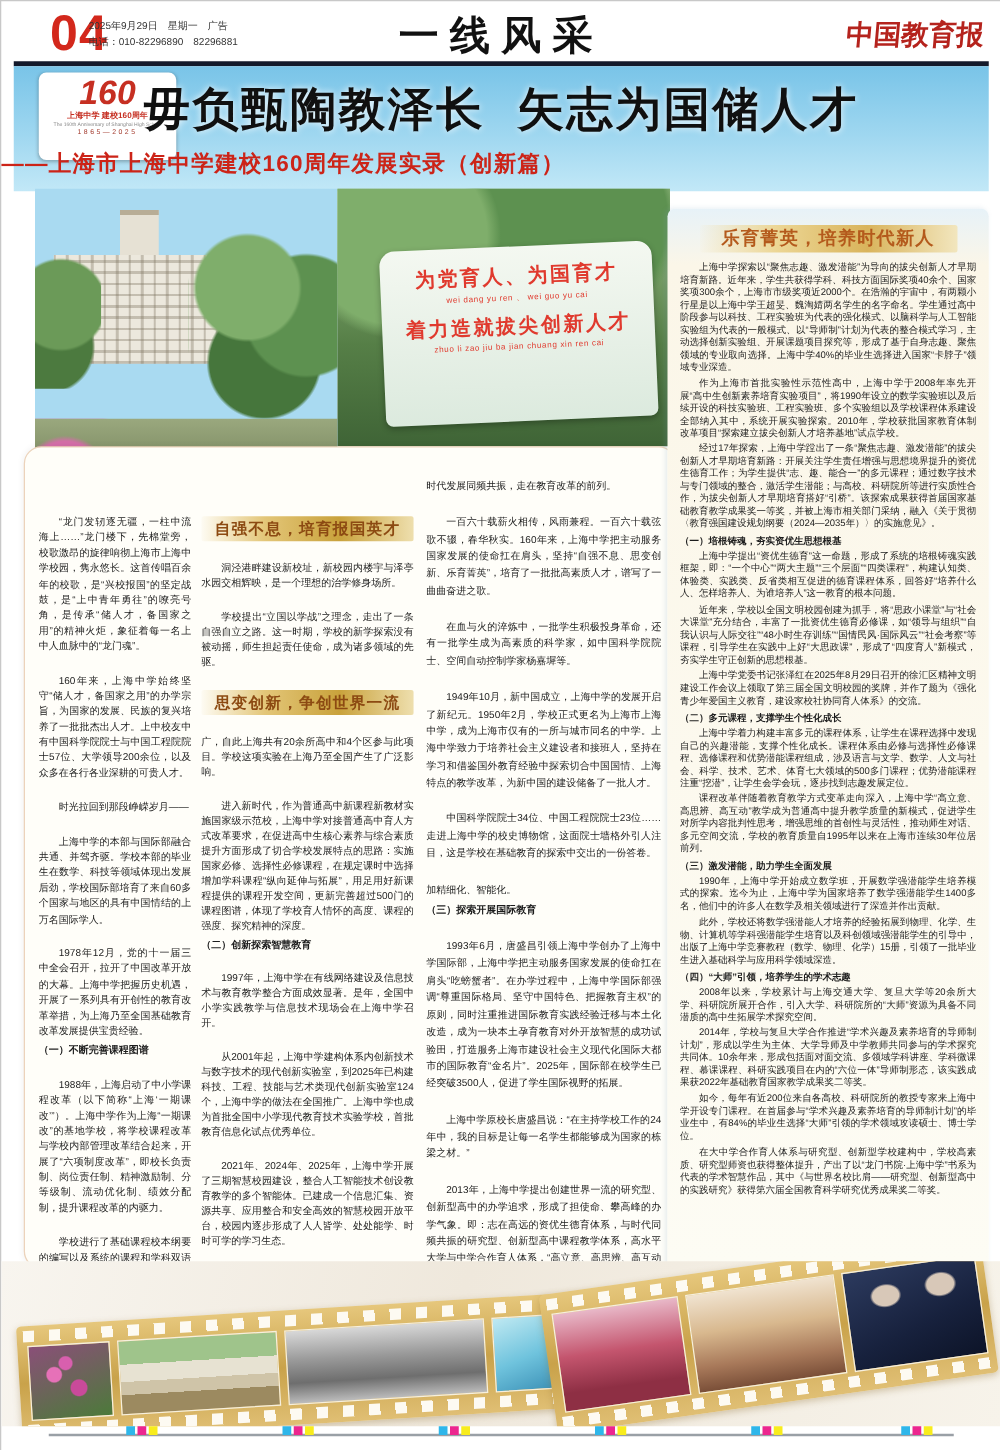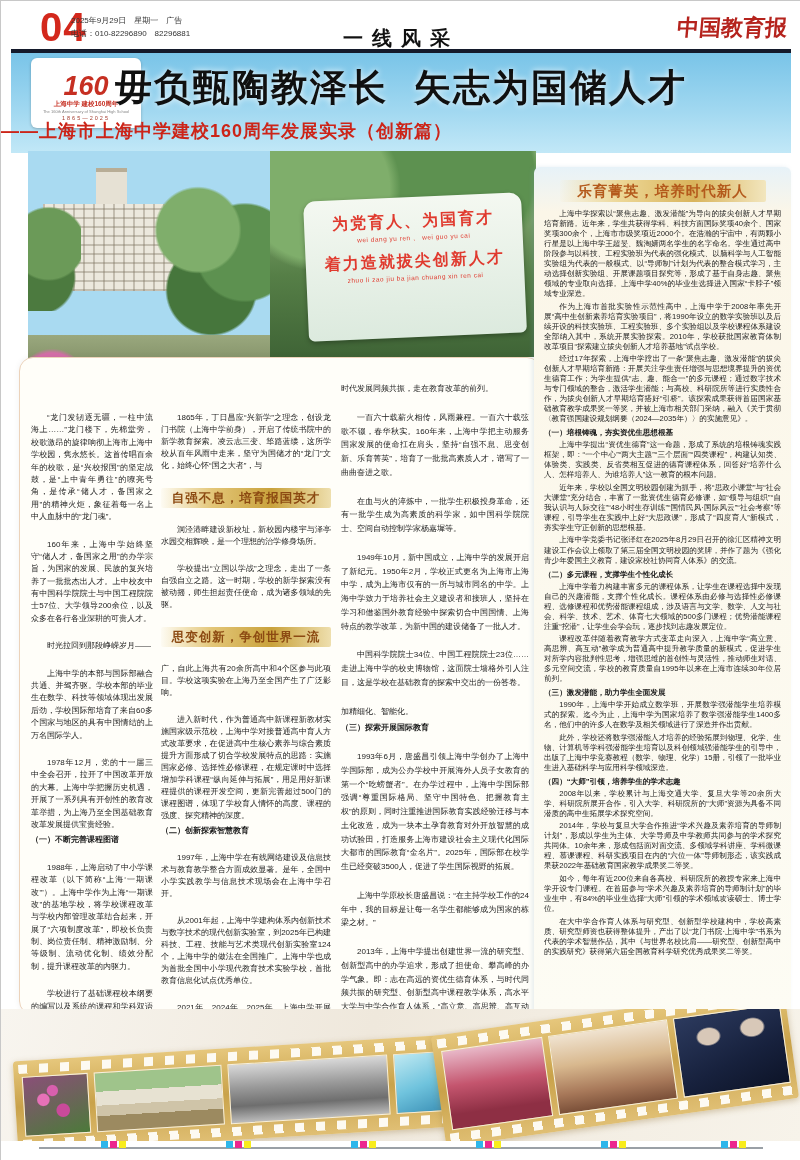--- a/index.html
+++ b/index.html
@@ -1,25 +1,25 @@
 <!DOCTYPE html>
 <html><head>
 <meta charset="utf-8">
 <style>
   html,body{margin:0;padding:0;background:#d8d8d8;font-family:"Liberation Sans",sans-serif;}
   .page{position:relative;width:800px;height:1160px;margin:0 auto;background:#ffffff;overflow:hidden;border:1px solid #c8c8c8;}
   
   .pagenum{position:absolute;left:16px;top:4px;font-size:40px;font-weight:900;color:#d3281c;letter-spacing:1px;margin-left:23px;}
   .dateblock{position:absolute;left:70px;top:14px;font-size:8px;line-height:1.6;color:#333;}
-  .section-title{position:absolute;left:50%;transform:translateX(-50%);top:24px;font-size:20px;font-weight:900;color:#111;letter-spacing:9px;}
+  .section-title{position:absolute;left:50%;transform:translateX(-50%);top:6px;font-size:32px;font-weight:900;color:#111;letter-spacing:9px;}
   .masthead{position:absolute;right:14px;top:12px;font-size:22px;font-weight:700;color:#b5231d;font-family:"DejaVu Serif","Liberation Serif",serif;transform:skewX(-5deg);}
   .header-rule{position:absolute;left:10px;right:10px;top:48px;height:4px;background:#141a2b;}
   
   .sky{position:absolute;left:10px;top:52px;width:780px;height:100px;background:linear-gradient(180deg,#79c4e8,#9fd7f0 55%,#c2e8f7);}
-  .logo-card{position:absolute;left:30px;top:57px;width:110px;height:70px;background:#fff;border-radius:6px;box-shadow:0 1px 3px rgba(0,0,0,.25);text-align:center;padding-top:14px;box-sizing:border-box;}
+  .logo-card{position:absolute;left:30px;top:57px;width:110px;height:70px;background:#fff;border-radius:6px;box-shadow:0 1px 3px rgba(0,0,0,.25);text-align:center;padding-top:2px;box-sizing:border-box;}
   .logo-160{font-size:27px;font-weight:900;color:#c62f22;font-style:italic;line-height:1.05;}
   .logo-cn{font-size:6.5px;color:#c62f22;font-weight:bold;}
   .logo-en{font-size:4.5px;color:#888;transform:scale(.9);}
   .logo-years{font-size:5.5px;color:#a33b2e;letter-spacing:2px;margin-top:1px;}
   .main-title{position:absolute;left:0;right:0;top:62px;text-align:center;font-size:37px;font-weight:900;color:#101010;letter-spacing:2px;text-shadow:0 0 6px rgba(255,255,255,.9);}
   .main-title .gap{display:inline-block;width:26px;}
   .subtitle{position:absolute;left:0;right:260px;top:118px;text-align:left;font-size:18px;font-weight:bold;color:#cc2418;letter-spacing:1px;}
   .photo-left{position:absolute;left:27px;top:150px;width:242px;height:242px;background:#a9daf1;overflow:hidden;}
   .pl-bldg{position:absolute;left:6%;top:22%;width:58%;height:36%;background:#ece8dd;background-image:repeating-linear-gradient(90deg,rgba(120,110,90,.35) 0 2px,transparent 2px 10px),repeating-linear-gradient(0deg,rgba(120,110,90,.35) 0 2px,transparent 2px 9px);}
   .pl-tower{position:absolute;left:28%;top:7%;width:13%;height:16%;background:#e6e1d4;border-top:4px solid #b8ad96;}
@@ -116,21 +116,20 @@
     <p>160年来，上海中学始终坚守“储人才，备国家之用”的办学宗旨，为国家的发展、民族的复兴培养了一批批杰出人才。上中校友中有中国科学院院士与中国工程院院士57位、大学领导200余位，以及众多在各行各业深耕的可贵人才。</p>
     <p>时光拉回到那段峥嵘岁月——</p>
     <p>上海中学的本部与国际部融合共通、并驾齐驱。学校本部的毕业生在数学、科技等领域体现出发展后劲，学校国际部培育了来自60多个国家与地区的具有中国情结的上万名国际学人。</p>
     <p>1978年12月，党的十一届三中全会召开，拉开了中国改革开放的大幕。上海中学把握历史机遇，开展了一系列具有开创性的教育改革举措，为上海乃至全国基础教育改革发展提供宝贵经验。</p>
     <p class="subhead">（一）不断完善课程图谱</p>
     <p>1988年，上海启动了中小学课程改革（以下简称“上海‘一期课改’”）。上海中学作为上海“一期课改”的基地学校，将学校课程改革与学校内部管理改革结合起来，开展了“六项制度改革”，即校长负责制、岗位责任制、精神激励制、分等级制、流动优化制、绩效分配制，提升课程改革的内驱力。</p>
     <p>学校进行了基础课程校本纲要的编写以及系统的课程和学科双语教学探索。上海市教育部门充分肯定了上海中学的课程改革与创新人才早期培育相结合的创造性实践成果，为此专门发文推广。</p>
   </div>
 
   <div class="bodycol col2">
-    <p>1865年，丁日昌应“兴新学”之理念，创设龙门书院（上海中学前身），开启了传统书院中的新学教育探索。凌云志三变、筚路蓝缕，这所学校从百年风雨中走来，坚守为国储才的“龙门”文化，始终心怀“国之大者”，与</p>
     <div class="gold-banner">自强不息，培育报国英才</div>
     <p>洞泾港畔建设新校址，新校园内楼宇与泽亭水园交相辉映，是一个理想的治学修身场所。</p>
     <p>学校提出“立国以学战”之理念，走出了一条自强自立之路。这一时期，学校的新学探索没有被动摇，师生担起责任使命，成为诸多领域的先驱。</p>
     <div class="gold-banner">思变创新，争创世界一流</div>
     <p class="noindent">广，自此上海共有20余所高中和4个区参与此项目。学校这项实验在上海乃至全国产生了广泛影响。</p>
     <p>进入新时代，作为普通高中新课程新教材实施国家级示范校，上海中学对接普通高中育人方式改革要求，在促进高中生核心素养与综合素质提升方面形成了切合学校发展特点的思路：实施国家必修、选择性必修课程，在规定课时中选择增加学科课程“纵向延伸与拓展”，用足用好新课程提供的课程开发空间，更新完善超过500门的课程图谱，体现了学校育人情怀的高度、课程的强度、探究精神的深度。</p>
     <p class="subhead">（二）创新探索智慧教育</p>
     <p>1997年，上海中学在有线网络建设及信息技术与教育教学整合方面成效显著。是年，全国中小学实践教学与信息技术现场会在上海中学召开。</p>
     <p>从2001年起，上海中学建构体系内创新技术与数字技术的现代创新实验室，到2025年已构建科技、工程、技能与艺术类现代创新实验室124个，上海中学的做法在全国推广。上海中学也成为首批全国中小学现代教育技术实验学校，首批教育信息化试点优秀单位。</p>
     <p>2021年、2024年、2025年，上海中学开展了三期智慧校园建设，整合人工智能技术创设教育教学的多个智能体。已建成一个信息汇集、资源共享、应用整合和安全高效的智慧校园开放平台，校园内逐步形成了人人皆学、处处能学、时时可学的学习生态。</p>
@@ -138,21 +137,21 @@
   </div>
 
   <div class="bodycol col3">
     <p class="noindent">时代发展同频共振，走在教育改革的前列。</p>
     <p>一百六十载薪火相传，风雨兼程。一百六十载弦歌不辍，春华秋实。160年来，上海中学把主动服务国家发展的使命扛在肩头，坚持“自强不息、思变创新、乐育菁英”，培育了一批批高素质人才，谱写了一曲曲奋进之歌。</p>
     <p>在血与火的淬炼中，一批学生积极投身革命，还有一批学生成为高素质的科学家，如中国科学院院士、空间自动控制学家杨嘉墀等。</p>
     <p>1949年10月，新中国成立，上海中学的发展开启了新纪元。1950年2月，学校正式更名为上海市上海中学，成为上海市仅有的一所与城市同名的中学。上海中学致力于培养社会主义建设者和接班人，坚持在学习和借鉴国外教育经验中探索切合中国国情、上海特点的教学改革，为新中国的建设储备了一批人才。</p>
     <p>中国科学院院士34位、中国工程院院士23位……走进上海中学的校史博物馆，这面院士墙格外引人注目，这是学校在基础教育的探索中交出的一份答卷。</p>
     <p class="noindent">加精细化、智能化。</p>
     <p class="subhead">（三）探索开展国际教育</p>
-    <p>1993年6月，唐盛昌引领上海中学创办了上海中学国际部，成为公办学校中开展海外人员子女教育的第一个“吃螃蟹者”。在办学过程中，上海中学国际部强调“尊重国际格局、坚守中国特色、把握教育主权”的原则，同时注重推进国际教育实践经验迁移与本土化改造，成为一块本土孕育教育对外开放智慧的成功试验田，打造服务上海市建设社会主义现代化国际大都市的国际教育“金名片”。2025年，国际部在校学生已经突破3500人，促进了学生国际视野的拓展。</p>
+    <p>1993年6月，唐盛昌引领上海中学创办了上海中学国际部，上海中学把主动服务国家发展的使命扛在肩头“吃螃蟹者”。在办学过程中，上海中学国际部强调“尊重国际格局、坚守中国特色、把握教育主权”的原则，同时注重推进国际教育实践经验迁移与本土化改造，成为一块本土孕育教育对外开放智慧的成功试验田，打造服务上海市建设社会主义现代化国际大都市的国际教育“金名片”。2025年，国际部在校学生已经突破3500人，促进了学生国际视野的拓展。</p>
     <p>上海中学原校长唐盛昌说：“在主持学校工作的24年中，我的目标是让每一名学生都能够成为国家的栋梁之材。”</p>
     <p>2013年，上海中学提出创建世界一流的研究型、创新型高中的办学追求，形成了担使命、攀高峰的办学气象。即：志在高远的资优生德育体系，与时代同频共振的研究型、创新型高中课程教学体系，高水平大学与中学合作育人体系，“高立意、高思辨、高互动育才”的课程教学体系，社会主义现代化国际大都市的国际教育本土化实践体系，注重提升学生国际素养的科技教育体系，高素质专业化研究型教师成长体系，数字化转型视野下的学校育人方式变革系统。</p>
   </div>
 
   <div class="panel">
     <div class="panel-head">乐育菁英，培养时代新人</div>
     <div class="panel-body">
       <p>上海中学探索以“聚焦志趣、激发潜能”为导向的拔尖创新人才早期培育新路。近年来，学生共获得学科、科技方面国际奖项40余个、国家奖项300余个，上海市市级奖项近2000个。在浩瀚的宇宙中，有两颗小行星是以上海中学王超旻、魏淘婧两名学生的名字命名。学生通过高中阶段参与以科技、工程实验班为代表的强化模式、以脑科学与人工智能实验组为代表的一般模式、以“导师制”计划为代表的整合模式学习，主动选择创新实验组、开展课题项目探究等，形成了基于自身志趣、聚焦领域的专业取向选择。上海中学40%的毕业生选择进入国家“卡脖子”领域专业深造。</p>
       <p>作为上海市首批实验性示范性高中，上海中学于2008年率先开展“高中生创新素养培育实验项目”，将1990年设立的数学实验班以及后续开设的科技实验班、工程实验班、多个实验组以及学校课程体系建设全部纳入其中，系统开展实验探索。2010年，学校获批国家教育体制改革项目“探索建立拔尖创新人才培养基地”试点学校。</p>
       <p>经过17年探索，上海中学蹚出了一条“聚焦志趣、激发潜能”的拔尖创新人才早期培育新路：开展关注学生责任增强与思想境界提升的资优生德育工作；为学生提供“志、趣、能合一”的多元课程；通过数字技术与专门领域的整合，激活学生潜能；与高校、科研院所等进行实质性合作，为拔尖创新人才早期培育搭好“引桥”。该探索成果获得首届国家基础教育教学成果奖一等奖，并被上海市相关部门采纳，融入《关于贯彻〈教育强国建设规划纲要（2024—2035年）〉的实施意见》。</p>

